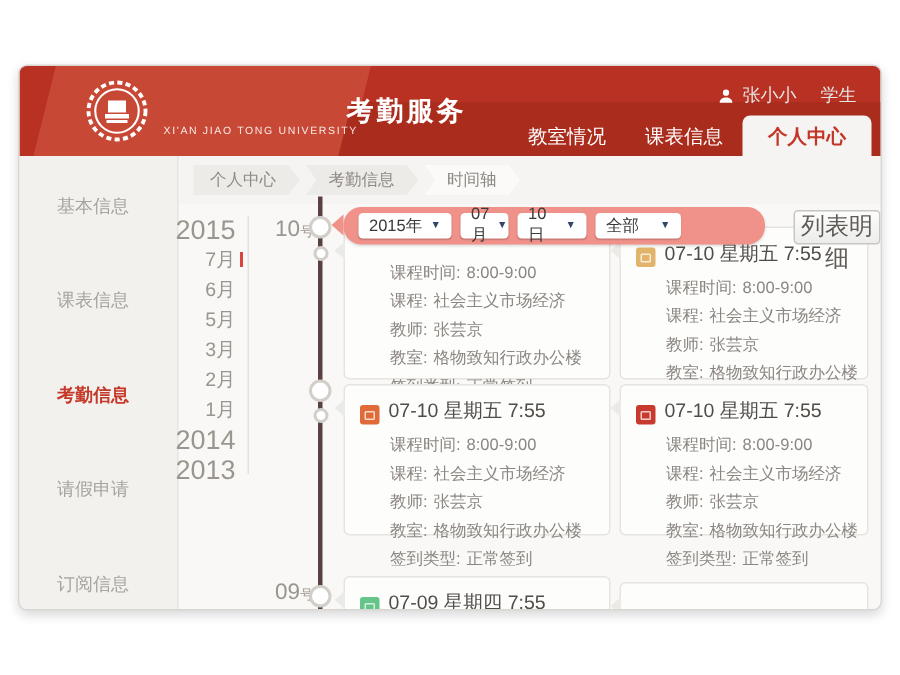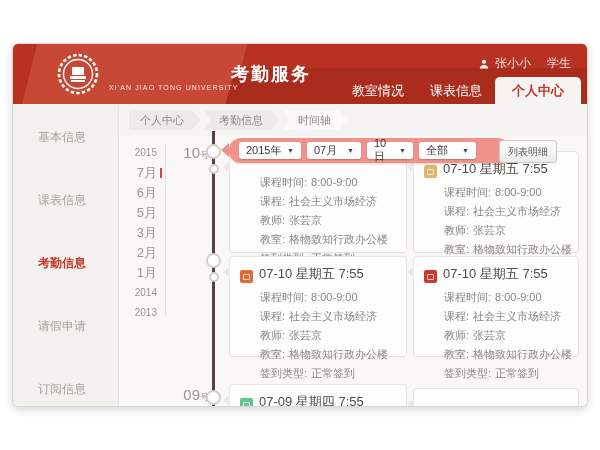--- a/index.html
+++ b/index.html
@@ -28,40 +28,40 @@
   .side-item.active{color:#c5392b;font-weight:bold;}
 
   .breadcrumb{position:absolute;left:106px;top:60px;right:0;height:32px;display:flex;align-items:center;gap:4px;padding-left:10px;z-index:2;}
   .crumb{height:20px;line-height:20px;font-size:11px;color:#8e8984;background:#edebe8;padding:0 16px 0 11px;clip-path:polygon(0 0,calc(100% - 8px) 0,100% 50%,calc(100% - 8px) 100%,0 100%);filter:drop-shadow(0 1px 1px rgba(0,0,0,.13));white-space:nowrap;}
   .crumb.notch{clip-path:polygon(0 0,calc(100% - 8px) 0,100% 50%,calc(100% - 8px) 100%,0 100%,7px 50%);padding-left:15px;}
   .crumb.active{background:#fbfaf8;}
 
   
   .datecol{position:absolute;left:94px;top:99px;width:50px;text-align:right;color:#9b958f;z-index:2;}
   .datecol div{font-size:13px;height:20px;line-height:20px;}
-  .datecol div.year{font-size:10px;}
+  .datecol div.year{font-size:18px;}
   .cur-marker{position:absolute;left:147px;top:124px;width:2px;height:10px;background:#d8453a;z-index:3;}
   .sep-line{position:absolute;left:152px;top:100px;width:1px;height:172px;background:#e4e2de;}
 
   
   .tline{position:absolute;left:199px;top:87px;bottom:0;width:3px;background:#5a4141;z-index:1;}
   .node{position:absolute;background:#fff;border:2px solid #d2cfc9;border-radius:50%;z-index:4;}
   .node.big{width:11px;height:11px;left:193px;}
   .node.small{width:6px;height:6px;left:196px;}
   .daylabel{position:absolute;left:160px;width:36px;text-align:right;color:#9b958f;z-index:2;white-space:nowrap;}
   .daylabel .dnum{font-size:15px;}
   .daylabel .dchar{font-size:9px;}
 
   
   .filterbar{position:absolute;left:216px;top:94px;width:281px;height:25px;background:#f0918a;border-radius:12px;z-index:7;display:flex;align-items:center;gap:6px;padding-left:10px;box-sizing:border-box;box-shadow:0 1px 2px rgba(0,0,0,.15);}
   .filterbar::before{content:"";position:absolute;left:-8px;top:5px;border:7px solid transparent;border-left:none;border-right:8px solid #f0918a;}
   .dd{height:17px;background:#fff;border-radius:3px;font-size:11px;color:#3a3a3a;display:flex;align-items:center;justify-content:space-between;padding:0 7px;box-sizing:border-box;box-shadow:0 1px 1px rgba(0,0,0,.18);}
   .dd .caret{font-size:7px;color:#34456a;margin-left:5px;}
-  .dd.w1{width:62px}.dd.w2{width:54px}.dd.w3{width:46px}.dd.w4{width:57px}
-  .listbtn{position:absolute;left:486px;top:96px;width:56px;height:21px;background:linear-gradient(#fdfdfd,#ececea);border:1px solid #c8c6c2;border-radius:3px;font-size:10px;color:#5f5b56;text-align:center;line-height:21px;z-index:7;}
+  .dd.w1{width:62px}.dd.w2{width:32px}.dd.w3{width:46px}.dd.w4{width:57px}
+  .listbtn{position:absolute;left:516px;top:96px;width:56px;height:21px;background:linear-gradient(#fdfdfd,#ececea);border:1px solid #c8c6c2;border-radius:3px;font-size:16px;color:#5f5b56;text-align:center;line-height:21px;z-index:7;}
 
   
   .card{position:absolute;background:#fdfdfb;border:1px solid #e7e4e0;border-radius:4px;box-sizing:border-box;z-index:3;}
   .card::before{content:"";position:absolute;left:-7px;top:9px;border:6px solid transparent;border-left:none;border-right:7px solid #eceae6;}
   .card-head{display:flex;align-items:flex-end;gap:6px;padding:8px 10px 3px;}
   .evicon{width:13px;height:13px;border-radius:2px;flex:none;position:relative;}
   .evicon::after{content:"";position:absolute;left:3px;top:4px;right:3px;bottom:3px;border:1px solid rgba(255,255,255,.75);border-radius:1px;}
   .card-date{font-size:13px;color:#504d49;white-space:nowrap;}
   .fields{padding:2px 8px 0 30px;font-size:11px;color:#8b8681;line-height:19px;white-space:nowrap;}
   .fields .lab{margin-right:4px;}

